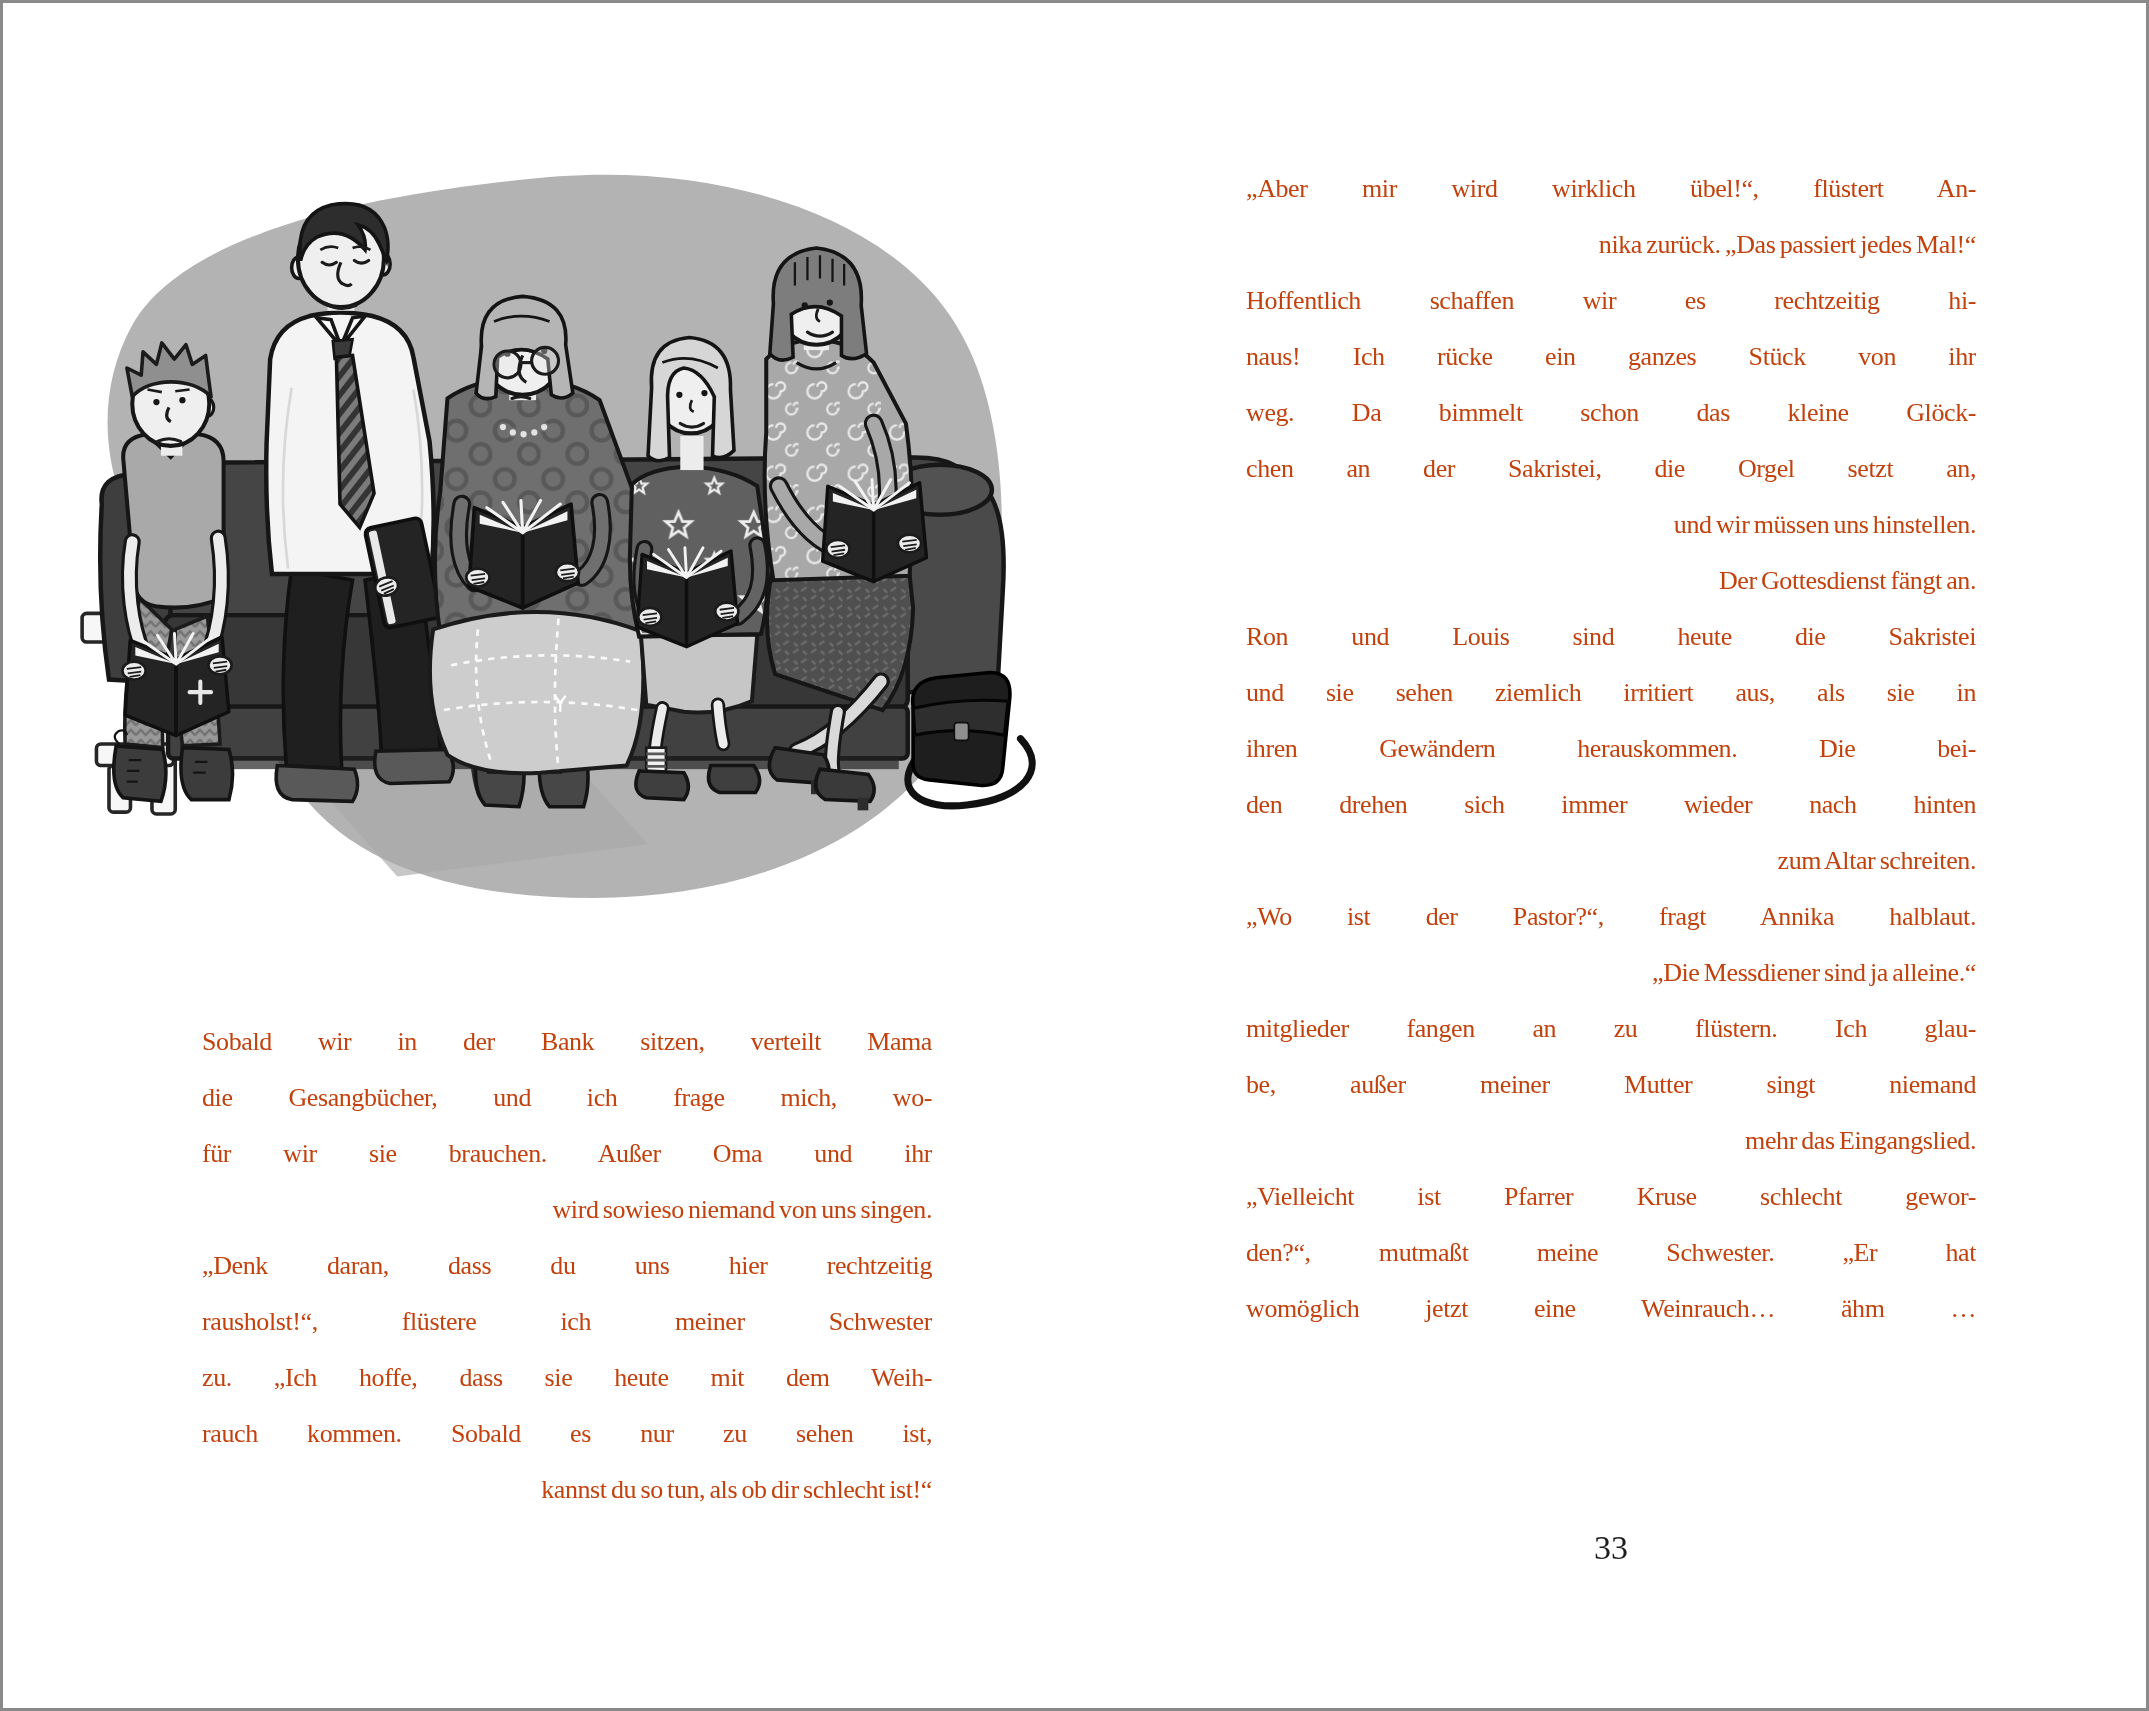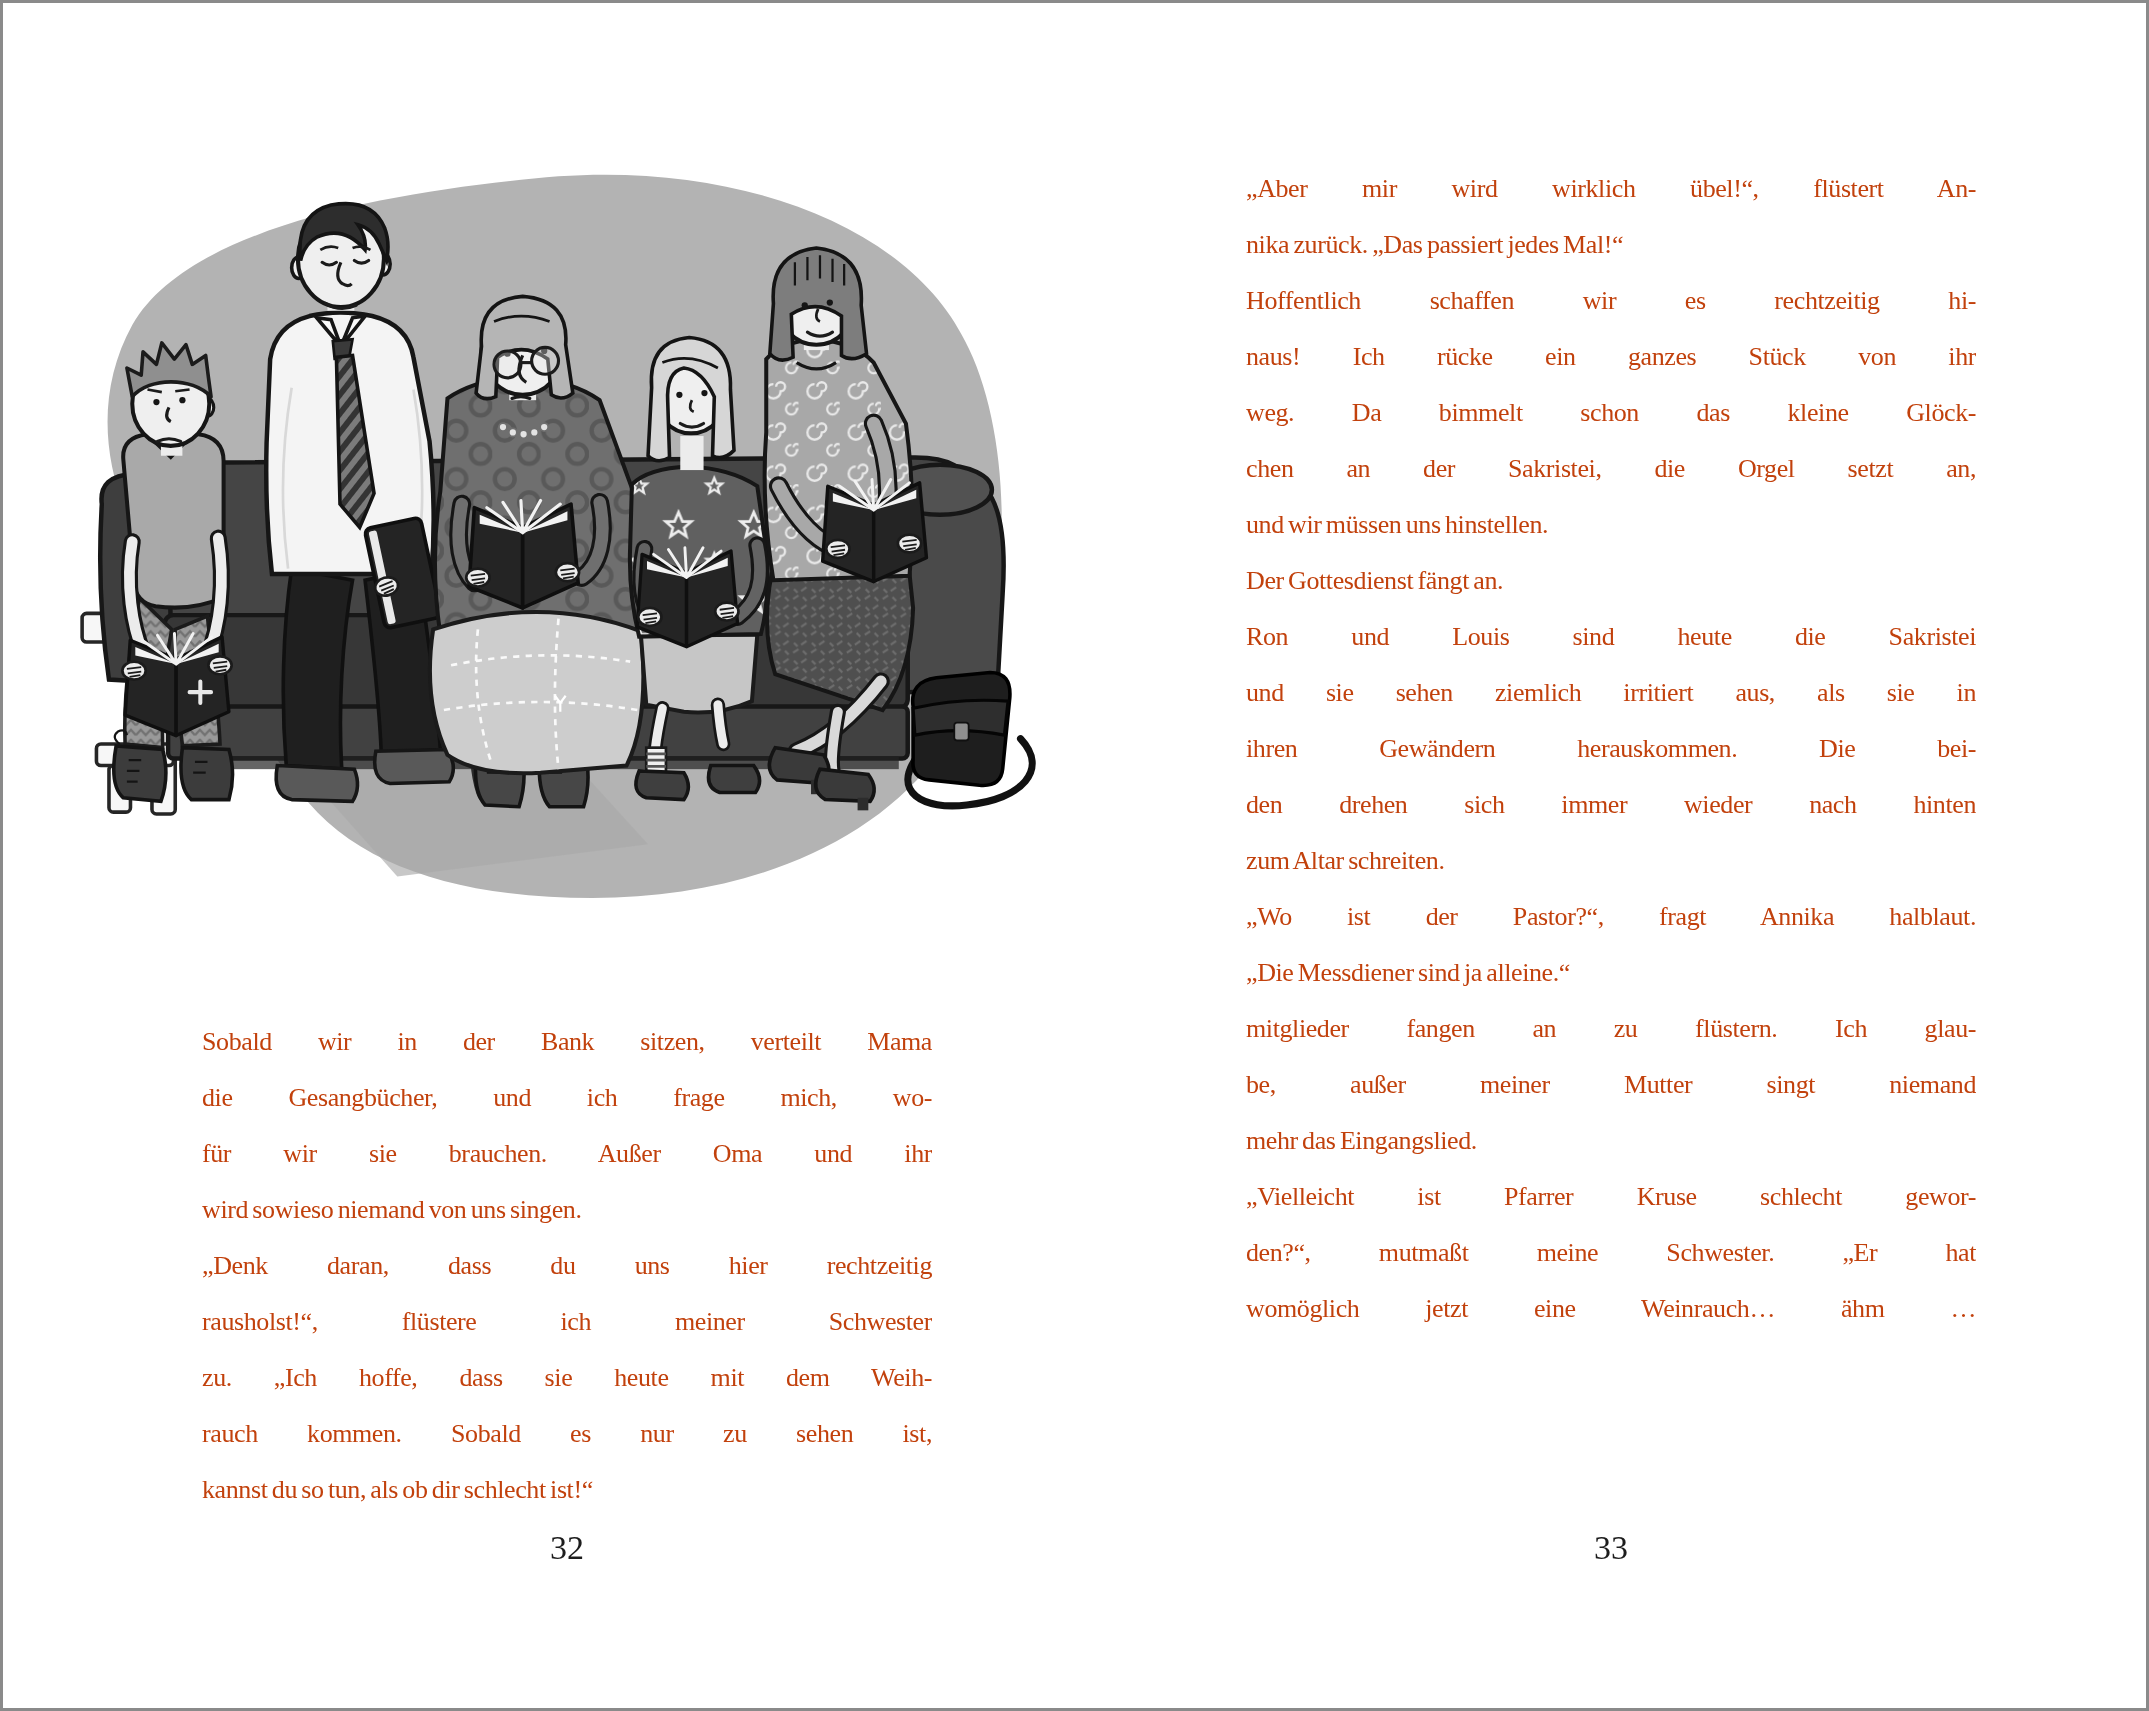--- a/index.html
+++ b/index.html
@@ -17,21 +17,21 @@
     position:absolute;left:54px;top:125px;width:1003px;height:788px;
   }
   .text-col{
     position:absolute;width:730px;
     font-size:26px;line-height:56px;
     letter-spacing:-0.4px;word-spacing:-1.8px;
     color:#c2410c;
   }
   .text-col.left{left:199px;top:975px;margin-top:36px;}
   .text-col.right{left:1243px;top:158px;}
-  .line{height:56px;overflow:hidden;text-align:left;}
+  .line{height:56px;overflow:hidden;text-align:right;}
   .line.j{text-align:justify;}
   .line.j::after{content:"";display:inline-block;width:100%;height:0;}
   .pagenum{
     position:absolute;width:730px;height:56px;top:1517px;
     text-align:center;font-size:34px;line-height:56px;color:#1d1d1d;
   }
   .pagenum.pn-left{left:199px;}
   .pagenum.pn-right{left:1243px;}
 </style>
 </head>
@@ -300,17 +300,16 @@
     <div class="line j">„Wo ist der Pastor?“, fragt Annika halblaut.</div>
     <div class="line">„Die Messdiener sind ja alleine.“</div>
     <div class="line j">mitglieder fangen an zu flüstern. Ich glau-</div>
     <div class="line j">be, außer meiner Mutter singt niemand</div>
     <div class="line">mehr das Eingangslied.</div>
     <div class="line j">„Vielleicht ist Pfarrer Kruse schlecht gewor-</div>
     <div class="line j">den?“, mutmaßt meine Schwester. „Er hat</div>
     <div class="line j">womöglich jetzt eine Weinrauch… ähm …</div>
   </div>
 
-  <div class="pagenum pn-left">32</div>
   <div class="pagenum pn-right">33</div>
 
 </div>
 
 
 </body></html>

